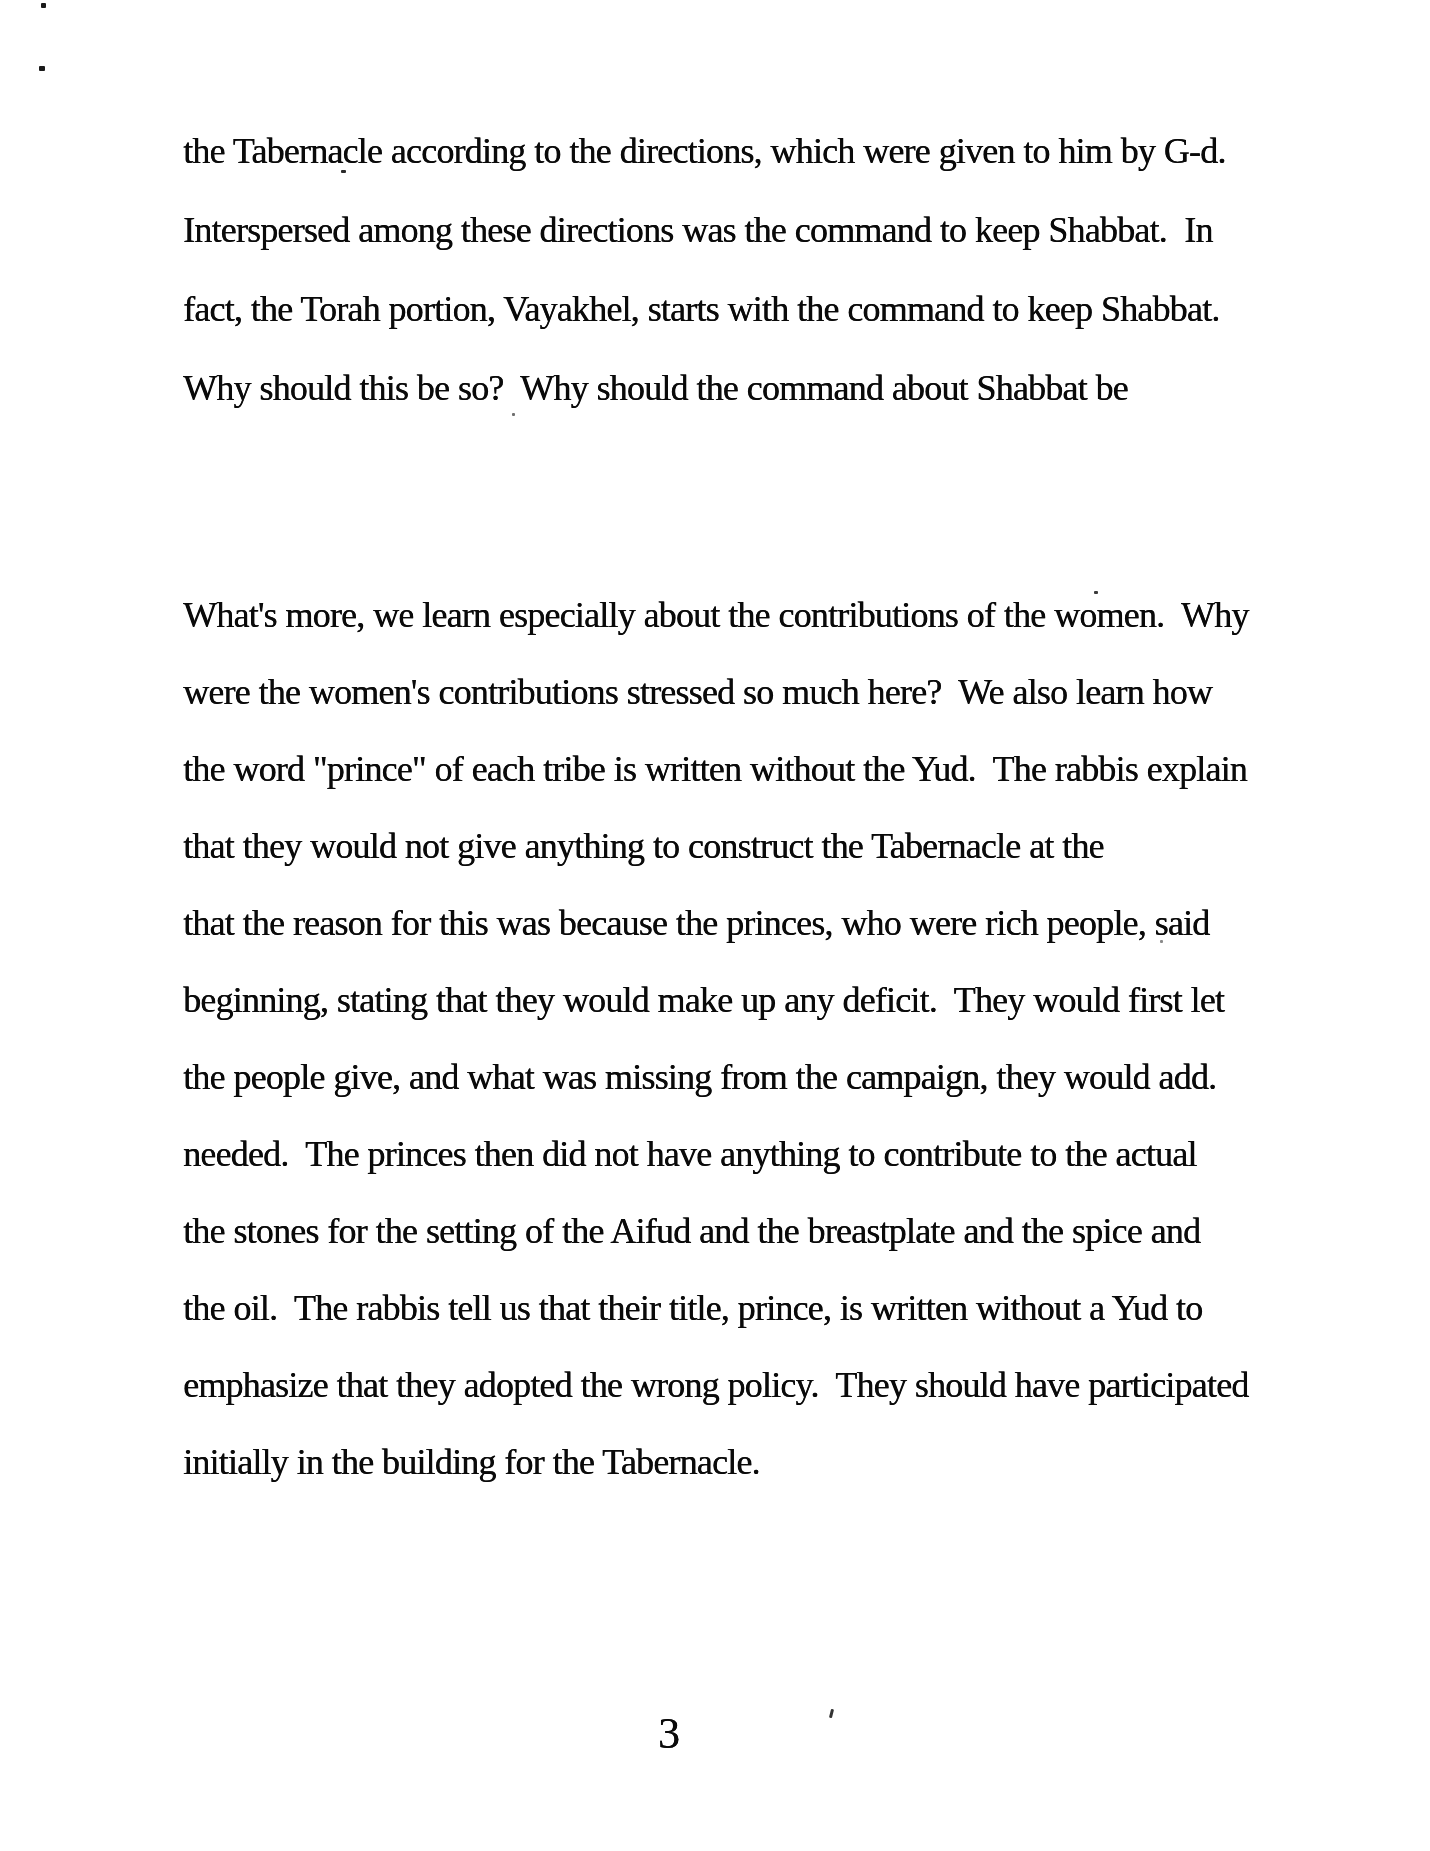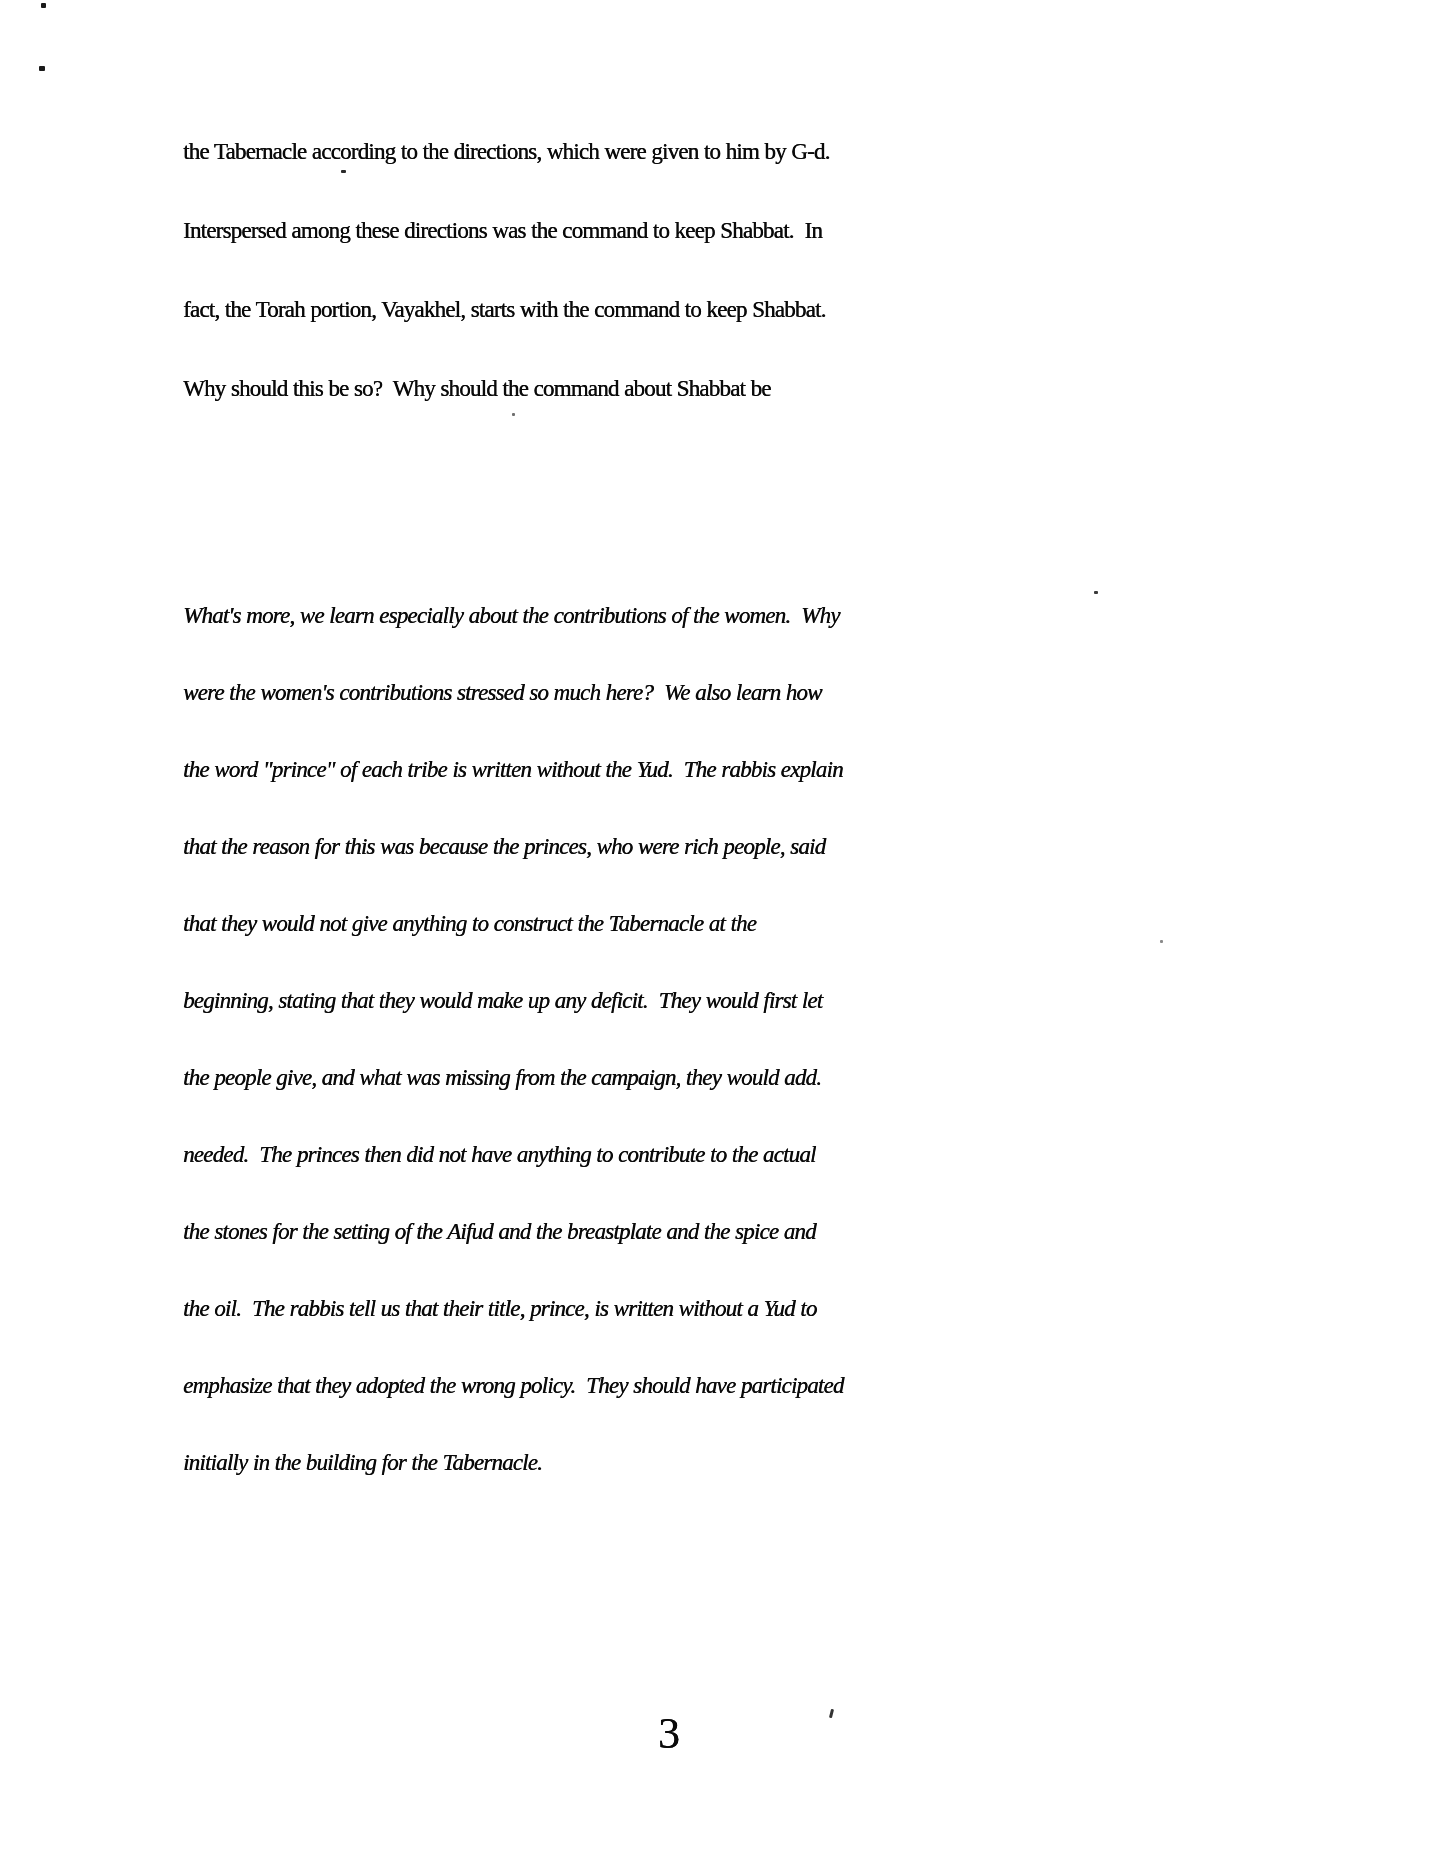--- a/index.html
+++ b/index.html
@@ -22,27 +22,27 @@
   }
   #para-1 {
     top: 112px;
   }
   #para-2 {
     top: 577px;
   }
   .line {
     display: block;
     white-space: pre;          
-    font-size: 23px;
+    font-size: 36px;
     letter-spacing: -0.8px;
     word-spacing: 0.5px;
     text-shadow: 0.4px 0 0 currentColor;  
   }
   #para-1 .line { line-height: 79px; }
-  #para-2 .line { line-height: 77px; font-style: italic; }
+  #para-2 .line { line-height: 77px; }
 
   #page-number {
     position: absolute;
     left: 658px;
     top: 1712px;
     font-size: 44px;
     line-height: 1;
     letter-spacing: 0;
     color: #0a0a0a;
     text-shadow: 0.3px 0 0 currentColor;
@@ -72,22 +72,22 @@
     <span class="line">the Tabernacle according to the directions, which were given to him by G-d.</span>
     <span class="line">Interspersed among these directions was the command to keep Shabbat.  In</span>
     <span class="line">fact, the Torah portion, Vayakhel, starts with the command to keep Shabbat.</span>
     <span class="line">Why should this be so?  Why should the command about Shabbat be</span>
   </div>
 
   <div class="para" id="para-2">
     <span class="line">What's more, we learn especially about the contributions of the women.  Why</span>
     <span class="line">were the women's contributions stressed so much here?  We also learn how</span>
     <span class="line">the word "prince" of each tribe is written without the Yud.  The rabbis explain</span>
+    <span class="line">that they would not give anything to construct the Tabernacle at the</span>
     <span class="line">that the reason for this was because the princes, who were rich people, said</span>
-    <span class="line">that they would not give anything to construct the Tabernacle at the</span>
     <span class="line">beginning, stating that they would make up any deficit.  They would first let</span>
     <span class="line">the people give, and what was missing from the campaign, they would add.</span>
     <span class="line">needed.  The princes then did not have anything to contribute to the actual</span>
     <span class="line">the stones for the setting of the Aifud and the breastplate and the spice and</span>
     <span class="line">the oil.  The rabbis tell us that their title, prince, is written without a Yud to</span>
     <span class="line">emphasize that they adopted the wrong policy.  They should have participated</span>
     <span class="line">initially in the building for the Tabernacle.</span>
   </div>
 
   <div id="page-number">3</div>

